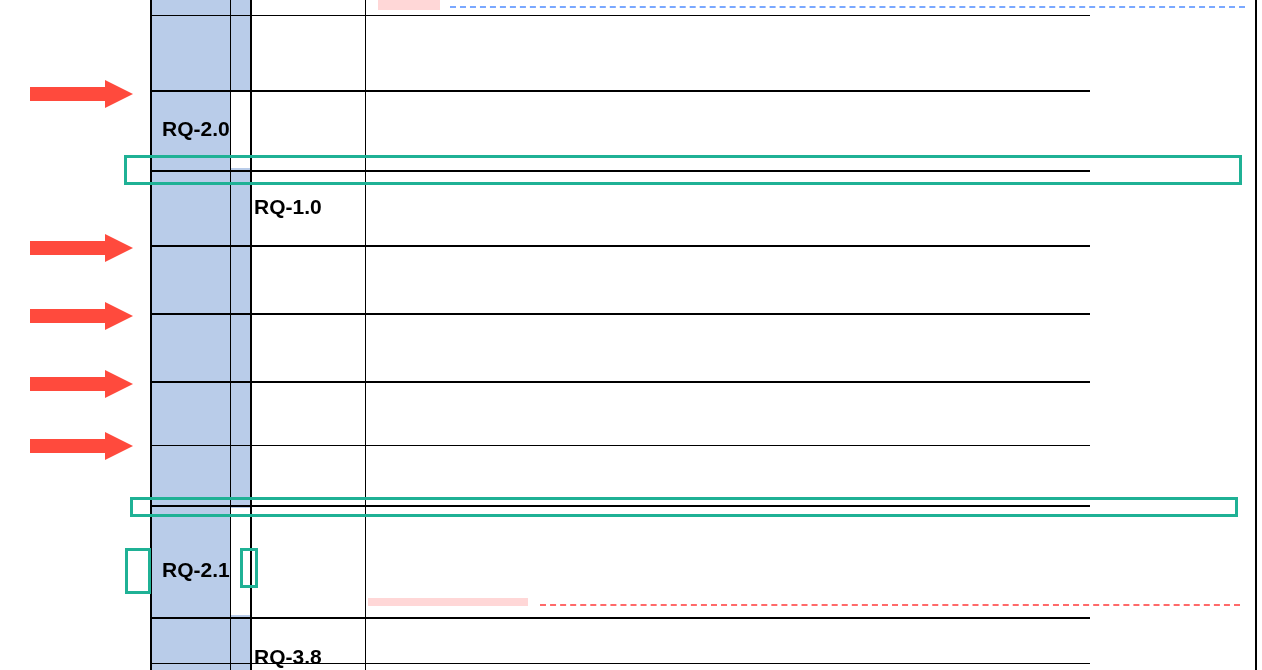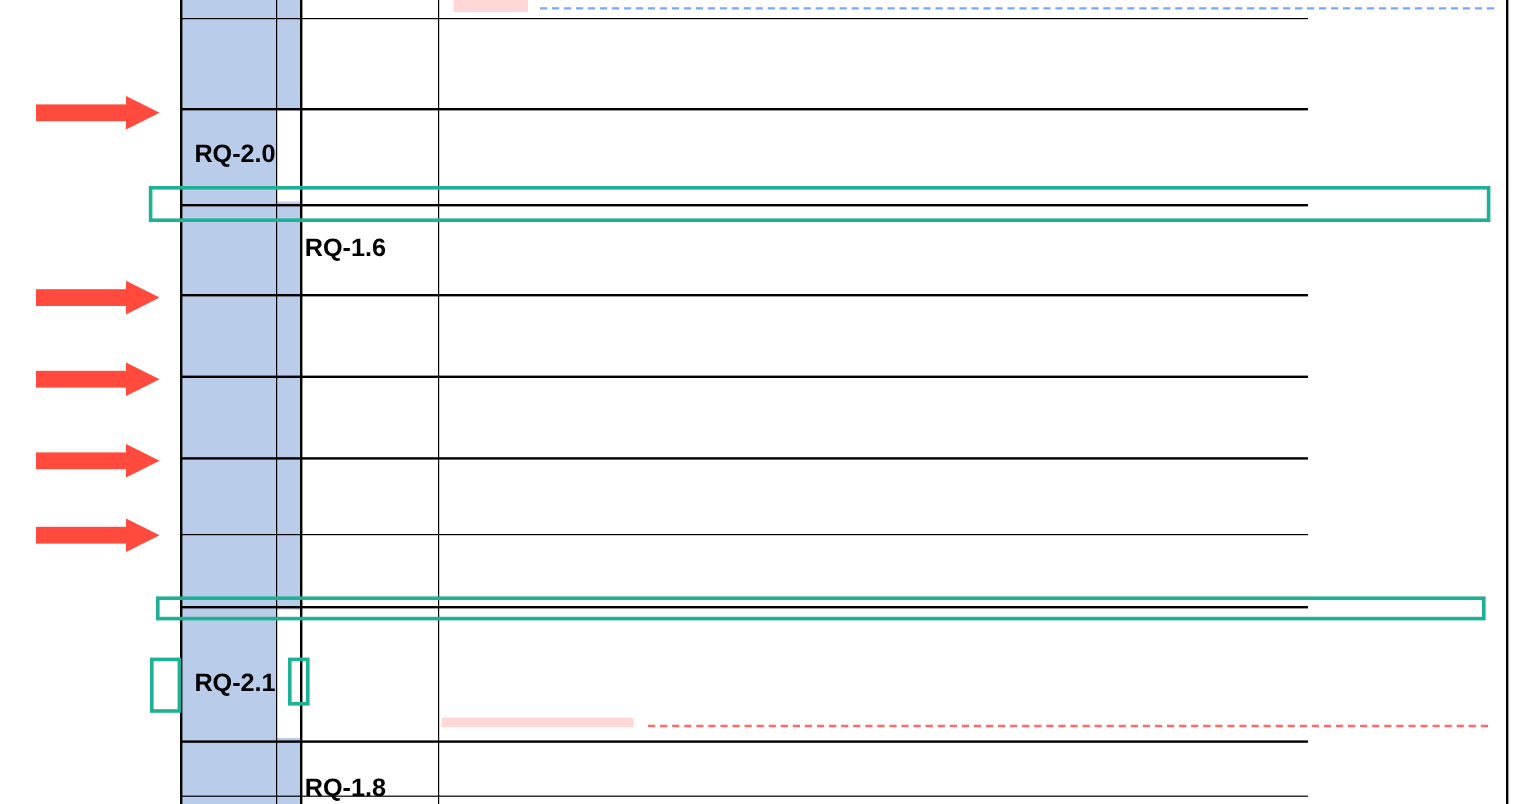--- a/index.html
+++ b/index.html
@@ -144,23 +144,23 @@
   <div class="hline" style="top:170px;"></div>
   <div class="hline" style="top:245px;"></div>
   <div class="hline" style="top:313px;"></div>
   <div class="hline" style="top:381px;"></div>
   <div class="hline thin" style="top:445px;"></div>
   <div class="hline" style="top:505px;"></div>
   <div class="hline" style="top:617px;"></div>
   <div class="hline thin" style="top:663px;"></div>
 
   <div class="rq-label" style="left:162px; top:117px;">RQ-2.0</div>
-  <div class="rq-label" style="left:254px; top:195px;">RQ-1.6</div>
+  <div class="rq-label" style="left:254px; top:195px;">RQ-1.0</div>
   <div class="rq-label" style="left:162px; top:558px;">RQ-2.1</div>
-  <div class="rq-label" style="left:254px; top:645px;">RQ-1.8</div>
+  <div class="rq-label" style="left:254px; top:645px;">RQ-3.8</div>
 
   <div class="teal-box" style="left:124px; top:155px; width:1118px; height:30px;"></div>
   <div class="teal-box" style="left:130px; top:497px; width:1108px; height:20px;"></div>
   <div class="teal-box" style="left:125px; top:548px; width:26px; height:46px;"></div>
   <div class="teal-box" style="left:240px; top:548px; width:18px; height:40px;"></div>
 
   <div class="arrow" style="top:80px;">
       <div class="shaft"></div>
       <div class="head"></div>
     </div>

